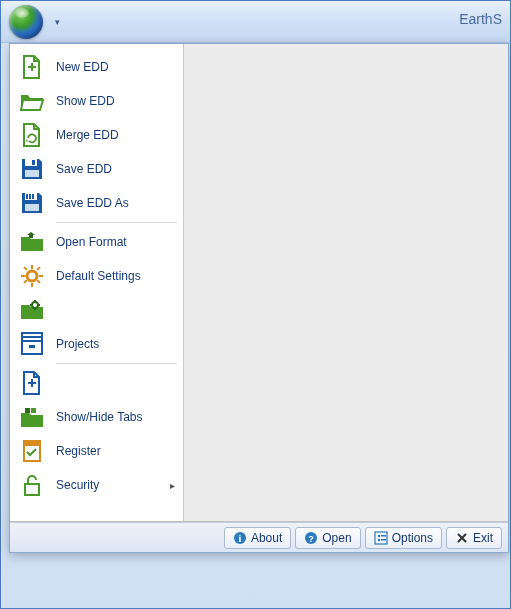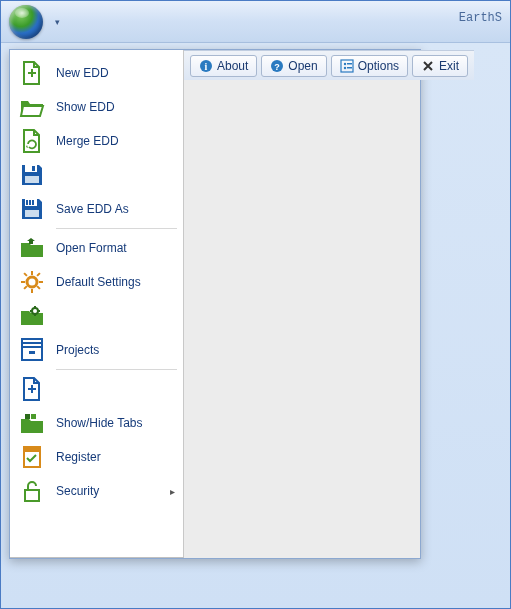--- a/index.html
+++ b/index.html
@@ -52,39 +52,38 @@
     cursor: pointer;
     border: 1px solid transparent;
     padding: 1px 3px;
     border-radius:2px;
   }
   .apptitle {
     position: absolute;
     right: 8px;
     top: 10px;
     color: #4a6a9a;
-    font-size: 12px;
-    font-family: Liberation Mono, monospace;
+    font-size: 14px;
   }
   .body-area {
     flex: 1;
     position: relative;
     background: linear-gradient(to bottom, #d8e6f7 0%, #cfe0f5 100%);
   }
   .app-menu {
     position: absolute;
-    top: 6px;
+    top: 0;
     left: 8px;
-    width: 412px;
+    width: 500px;
     height: 510px;
     background: #ececec;
     border: 1px solid #8ca8d0;
     box-shadow: 0 3px 10px rgba(0,0,0,0.25);
     display: flex;
-    flex-direction: row;
+    flex-direction: column;
   }
   .menu-top {
     flex: 1;
     display: flex;
     background: #fff;
     border-bottom: 1px solid #c0c0c0;
   }
   .menu-left {
     width: 174px;
     background: #fff;
@@ -205,20 +204,21 @@
 
           <div class="menu-item">
             <span class="mi-icon">
               <svg width="26" height="26" viewBox="0 0 26 26">
                   <path d="M3 3h17l3 3v17H3z" fill="#1a5aa8"></path>
                   <rect x="6" y="3" width="12" height="7" fill="#fff"></rect>
                   <rect x="13" y="4" width="3" height="5" fill="#1a5aa8"></rect>
                   <rect x="6" y="14" width="14" height="7" fill="#cde"></rect>
                 </svg>
             </span>
+            <span class="mi-label">Save EDD</span>
           </div>
 
           <div class="menu-item">
             <span class="mi-icon">
               <svg width="26" height="26" viewBox="0 0 26 26">
                   <path d="M3 3h17l3 3v17H3z" fill="#1a5aa8"></path>
                   <rect x="6" y="3" width="12" height="7" fill="#fff"></rect>
                   <rect x="7" y="4" width="2" height="5" fill="#1a5aa8"></rect>
                   <rect x="10" y="4" width="2" height="5" fill="#1a5aa8"></rect>
                   <rect x="13" y="4" width="2" height="5" fill="#1a5aa8"></rect>

